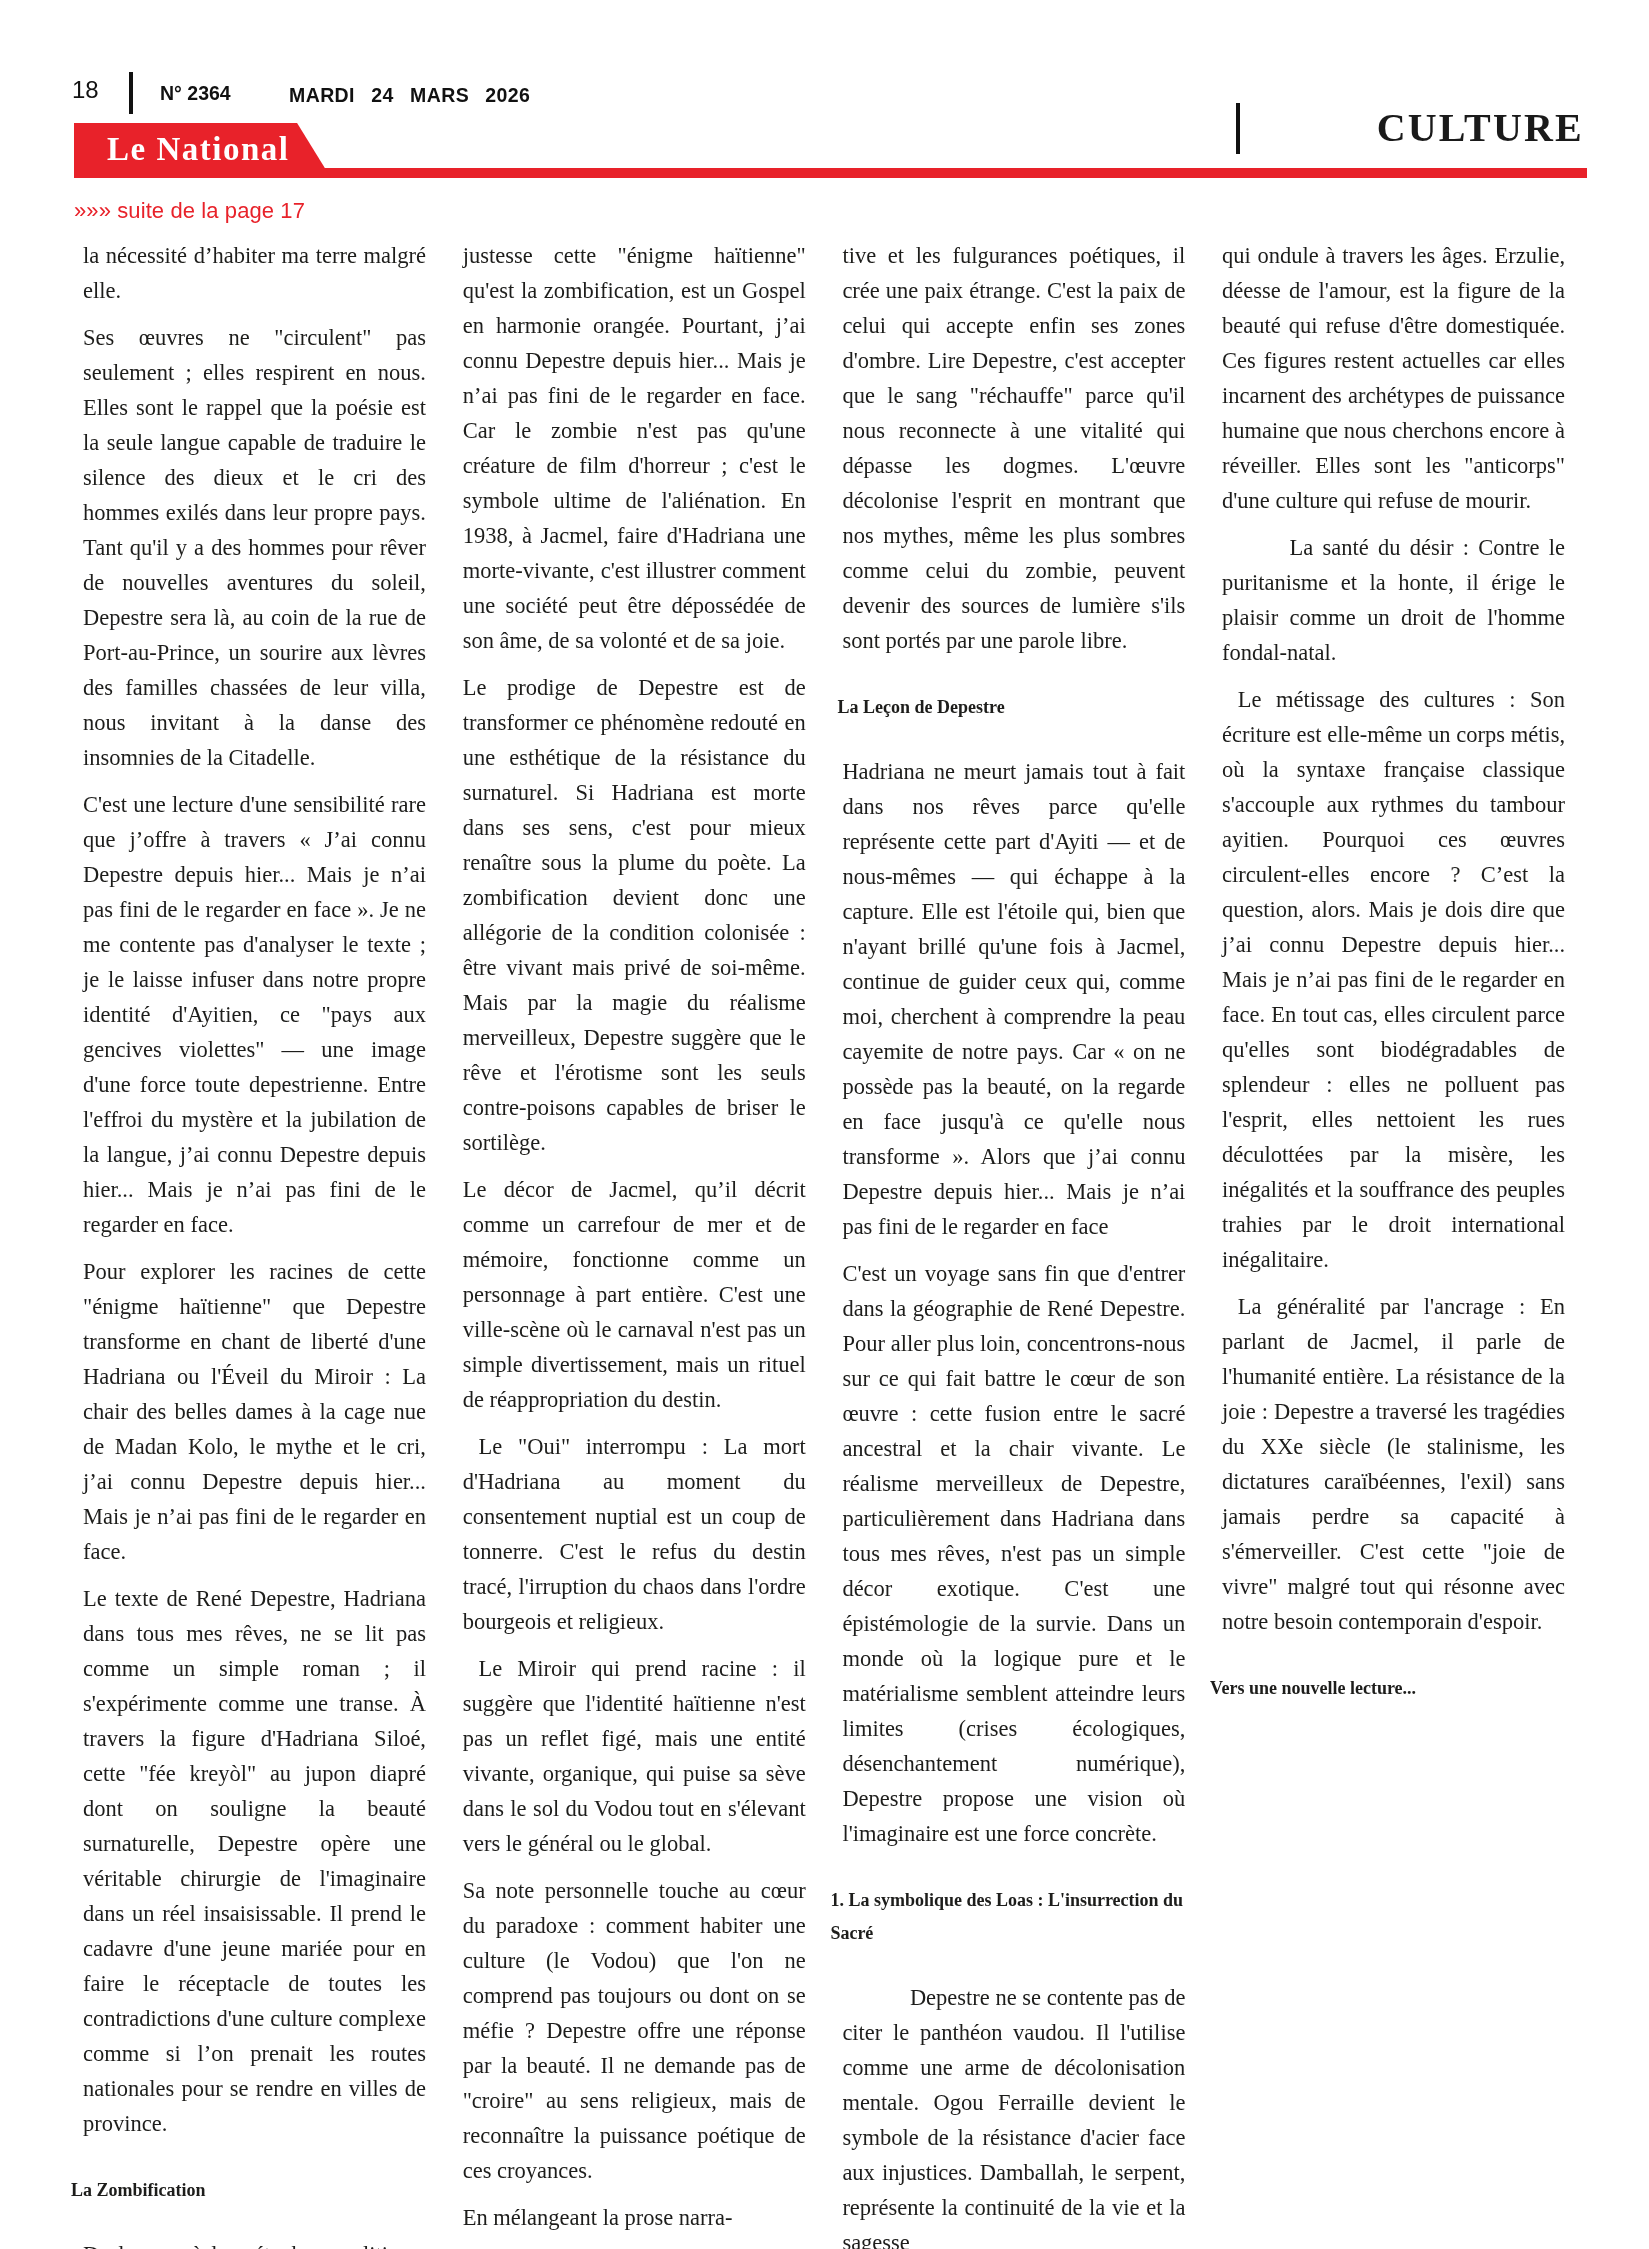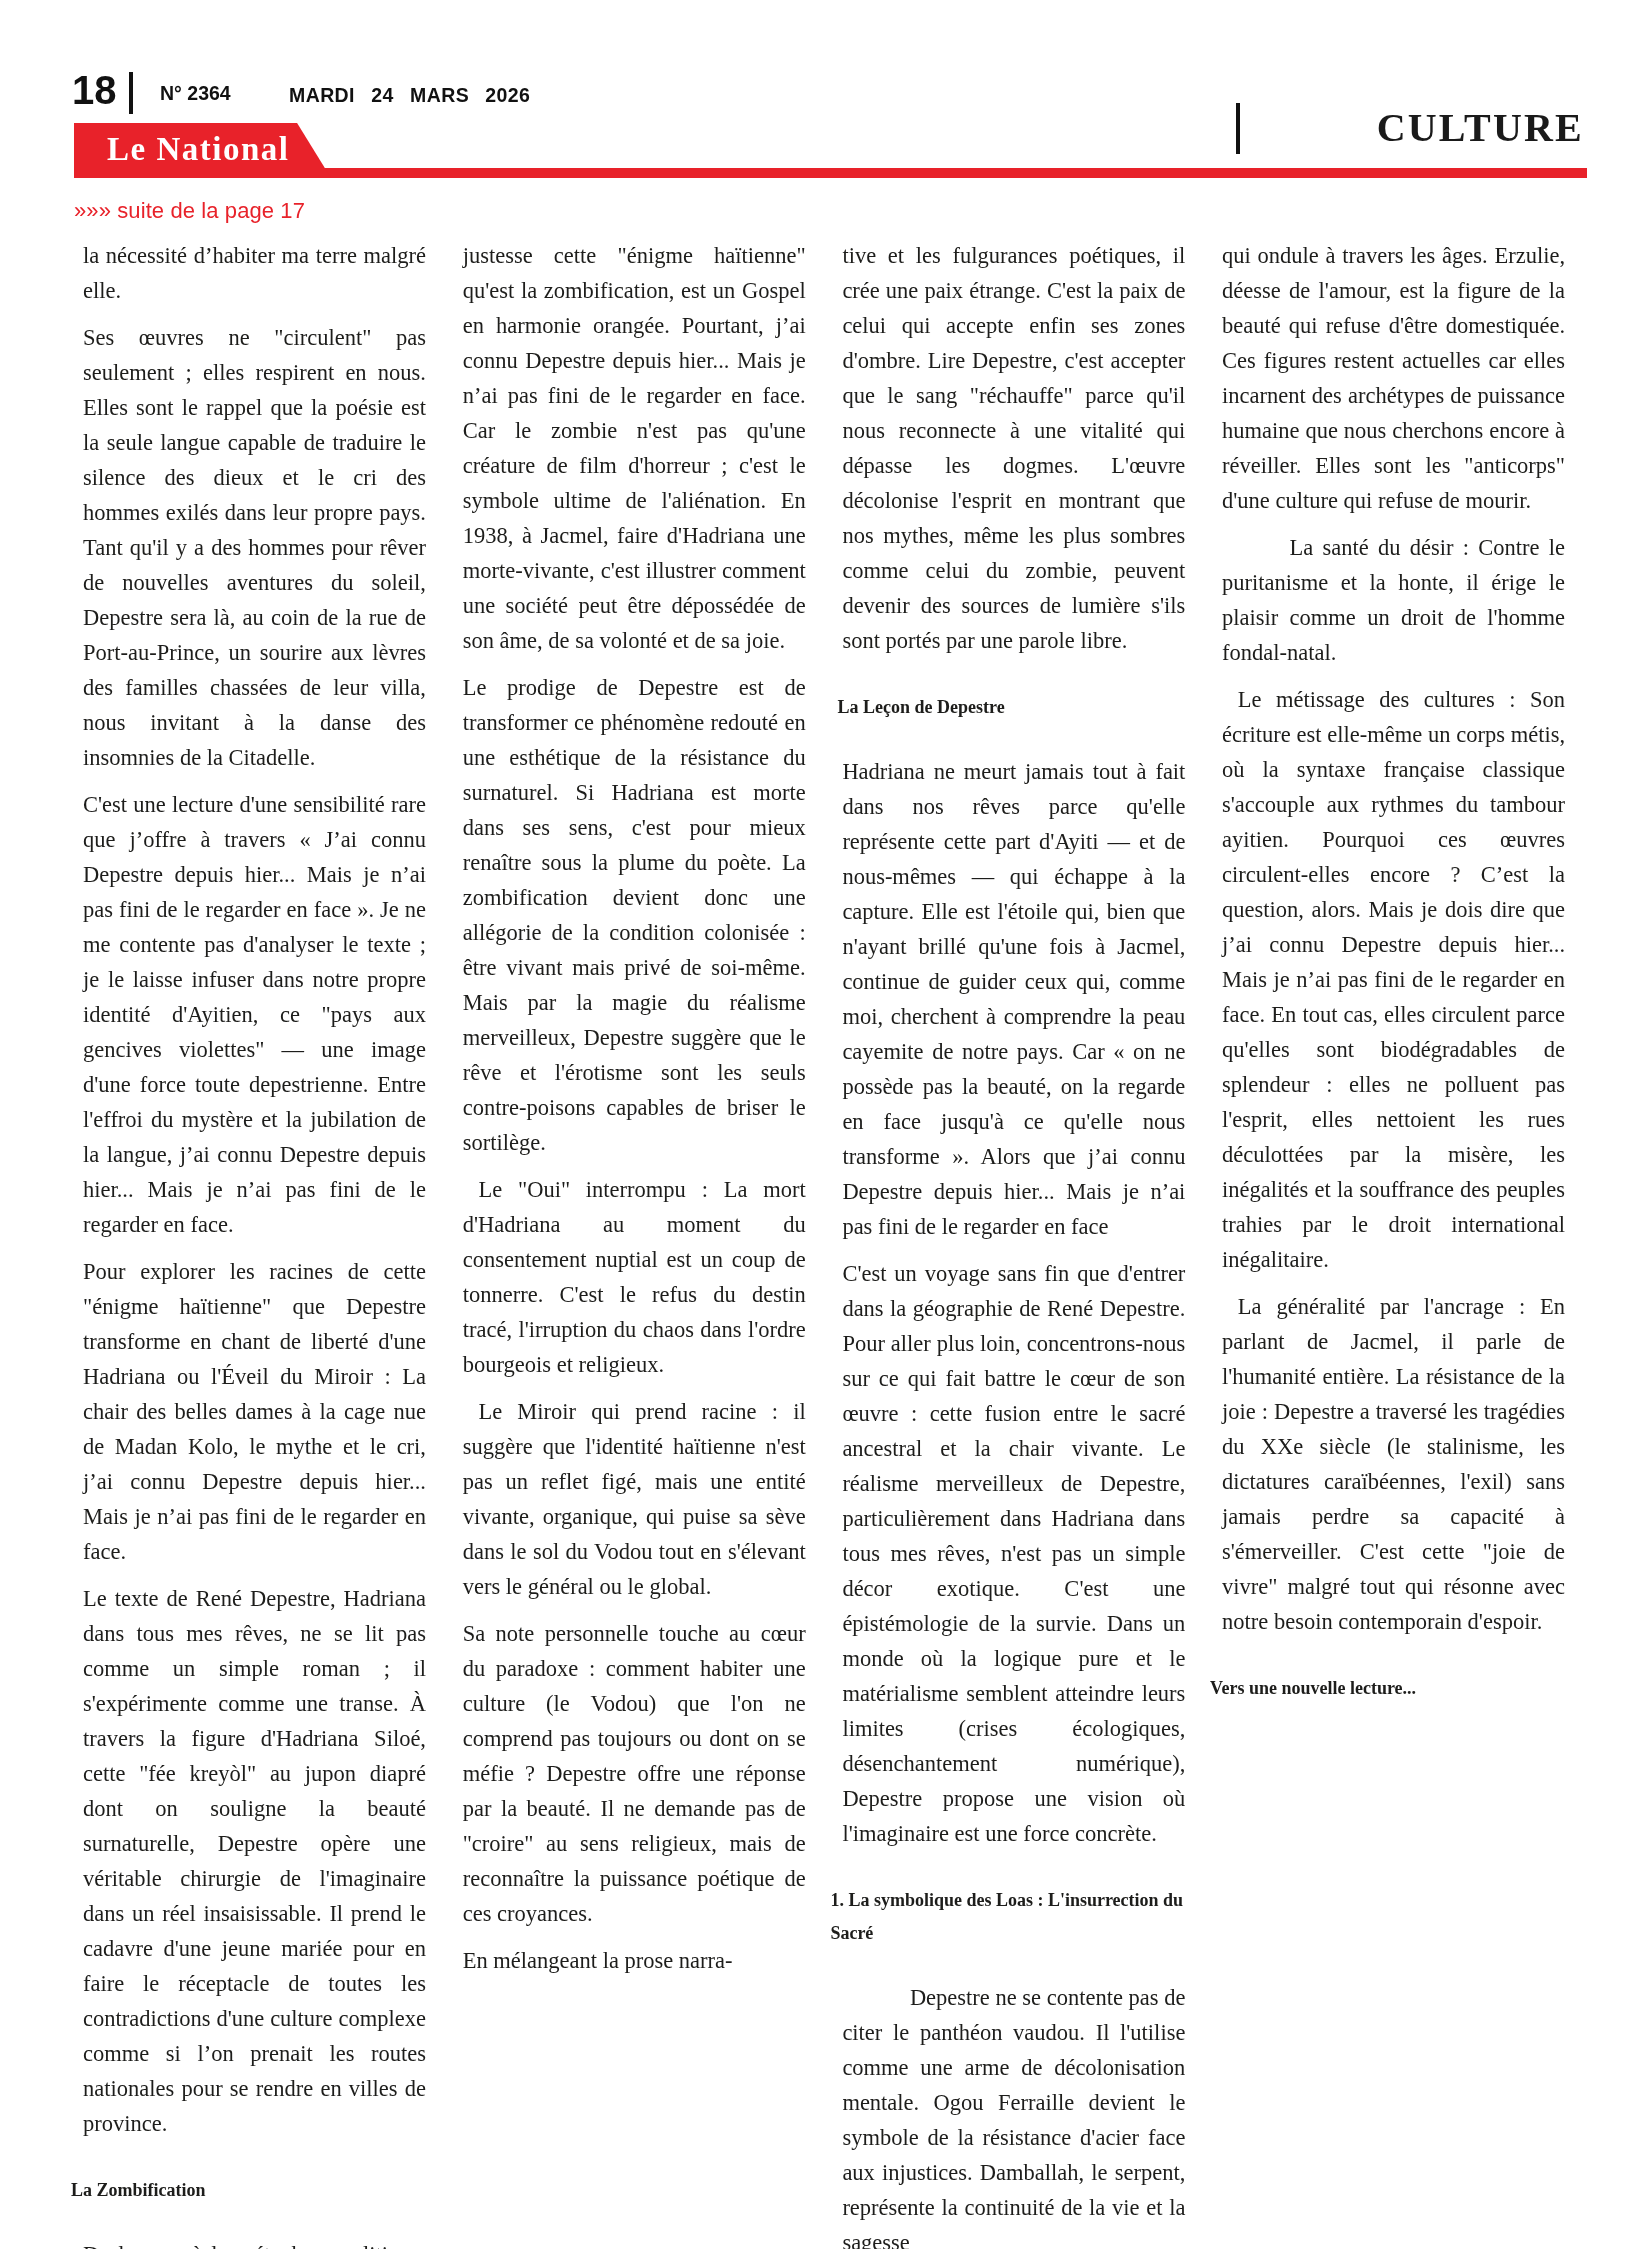--- a/index.html
+++ b/index.html
@@ -8,21 +8,21 @@
     position:relative;
     width:1650px; height:2250px;
     overflow:hidden;
     font-family:"Liberation Serif", serif;
     color:#1d1d1b;
   }
   
   .pageno {
     position:absolute; left:72px; top:72px;
     font-family:"Liberation Sans", sans-serif;
-    font-weight:bold; font-size:40px; line-height:36px; color:#111;
+    font-weight:normal; font-size:24px; line-height:36px; color:#111;
   }
   .pageno-bar {
     position:absolute; left:129px; top:72px;
     width:3.7px; height:42px; background:#111;
   }
   .issue {
     position:absolute; left:160px; top:82px;
     font-family:"Liberation Sans", sans-serif;
     font-weight:bold; font-size:19.5px; color:#111;text-align:center;
   }
@@ -107,20 +107,21 @@
     <p>C'est une lecture d'une sensibilité rare que j’offre à travers « J’ai connu Depestre depuis hier... Mais je n’ai pas fini de le regarder en face ». Je ne me contente pas d'analyser le texte ; je le laisse infuser dans notre propre identité d'Ayitien, ce "pays aux gencives violettes" — une image d'une force toute depestrienne. Entre l'effroi du mystère et la jubilation de la langue, j’ai connu Depestre depuis hier... Mais je n’ai pas fini de le regarder en face.</p>
     <p>Pour explorer les racines de cette "énigme haïtienne" que Depestre transforme en chant de liberté d'une Hadriana ou l'Éveil du Miroir : La chair des belles dames à la cage nue de Madan Kolo, le mythe et le cri, j’ai connu Depestre depuis hier... Mais je n’ai pas fini de le regarder en face.</p>
     <p>Le texte de René Depestre, Hadriana dans tous mes rêves, ne se lit pas comme un simple roman ; il s'expérimente comme une transe. À travers la figure d'Hadriana Siloé, cette "fée kreyòl" au jupon diapré dont on souligne la beauté surnaturelle, Depestre opère une véritable chirurgie de l'imaginaire dans un réel insaisissable. Il prend le cadavre d'une jeune mariée pour en faire le réceptacle de toutes les contradictions d'une culture complexe comme si l’on prenait les routes nationales pour se rendre en villes de province.</p>
     <h2>La Zombification</h2>
     <p>De la peur à la métaphore politique, je tiens à évoquer avec</p>
   </section>
 
   <section class="col">
     <p>justesse cette "énigme haïtienne" qu'est la zombification, est un Gospel en harmonie orangée. Pourtant, j’ai connu Depestre depuis hier... Mais je n’ai pas fini de le regarder en face. Car le zombie n'est pas qu'une créature de film d'horreur ; c'est le symbole ultime de l'aliénation. En 1938, à Jacmel, faire d'Hadriana une morte-vivante, c'est illustrer comment une société peut être dépossédée de son âme, de sa volonté et de sa joie.</p>
     <p>Le prodige de Depestre est de transformer ce phénomène redouté en une esthétique de la résistance du surnaturel. Si Hadriana est morte dans ses sens, c'est pour mieux renaître sous la plume du poète. La zombification devient donc une allégorie de la condition colonisée : être vivant mais privé de soi-même. Mais par la magie du réalisme merveilleux, Depestre suggère que le rêve et l'érotisme sont les seuls contre-poisons capables de briser le sortilège.</p>
+    <p>Le décor de Jacmel, qu’il décrit comme un carrefour de mer et de mémoire, fonctionne comme un personnage à part entière. C'est une ville-scène où le carnaval n'est pas un simple divertissement, mais un rituel de réappropriation du destin.</p>
     <p class="ind-s">Le "Oui" interrompu : La mort d'Hadriana au moment du consentement nuptial est un coup de tonnerre. C'est le refus du destin tracé, l'irruption du chaos dans l'ordre bourgeois et religieux.</p>
     <p class="ind-s">Le Miroir qui prend racine : il suggère que l'identité haïtienne n'est pas un reflet figé, mais une entité vivante, organique, qui puise sa sève dans le sol du Vodou tout en s'élevant vers le général ou le global.</p>
     <p>Sa note personnelle touche au cœur du paradoxe : comment habiter une culture (le Vodou) que l'on ne comprend pas toujours ou dont on se méfie ? Depestre offre une réponse par la beauté. Il ne demande pas de "croire" au sens religieux, mais de reconnaître la puissance poétique de ces croyances.</p>
     <p>En mélangeant la prose narra-</p>
   </section>
 
   <section class="col">
     <p>tive et les fulgurances poétiques, il crée une paix étrange. C'est la paix de celui qui accepte enfin ses zones d'ombre. Lire Depestre, c'est accepter que le sang "réchauffe" parce qu'il nous reconnecte à une vitalité qui dépasse les dogmes. L'œuvre décolonise l'esprit en montrant que nos mythes, même les plus sombres comme celui du zombie, peuvent devenir des sources de lumière s'ils sont portés par une parole libre.</p>
     <h2 class="ind-s">La Leçon de Depestre</h2>
     <p>Hadriana ne meurt jamais tout à fait dans nos rêves parce qu'elle représente cette part d'Ayiti — et de nous-mêmes — qui échappe à la capture. Elle est l'étoile qui, bien que n'ayant brillé qu'une fois à Jacmel, continue de guider ceux qui, comme moi, cherchent à comprendre la peau cayemite de notre pays. Car « on ne possède pas la beauté, on la regarde en face jusqu'à ce qu'elle nous transforme ». Alors que j’ai connu Depestre depuis hier... Mais je n’ai pas fini de le regarder en face</p>

